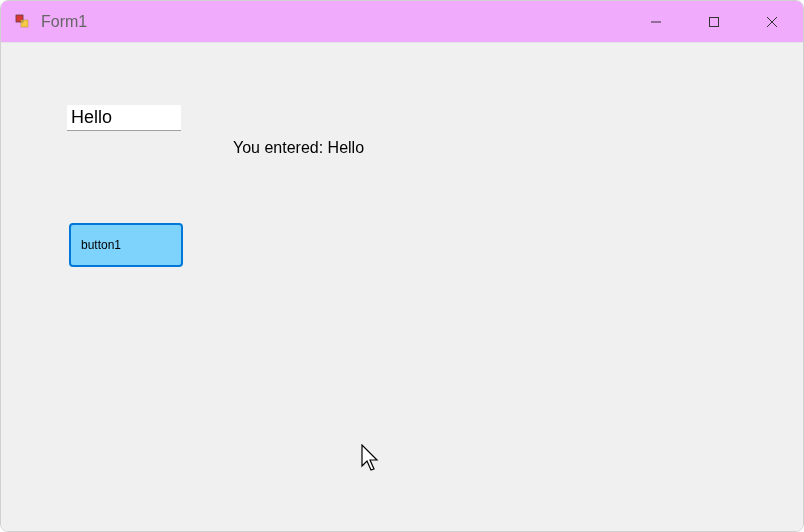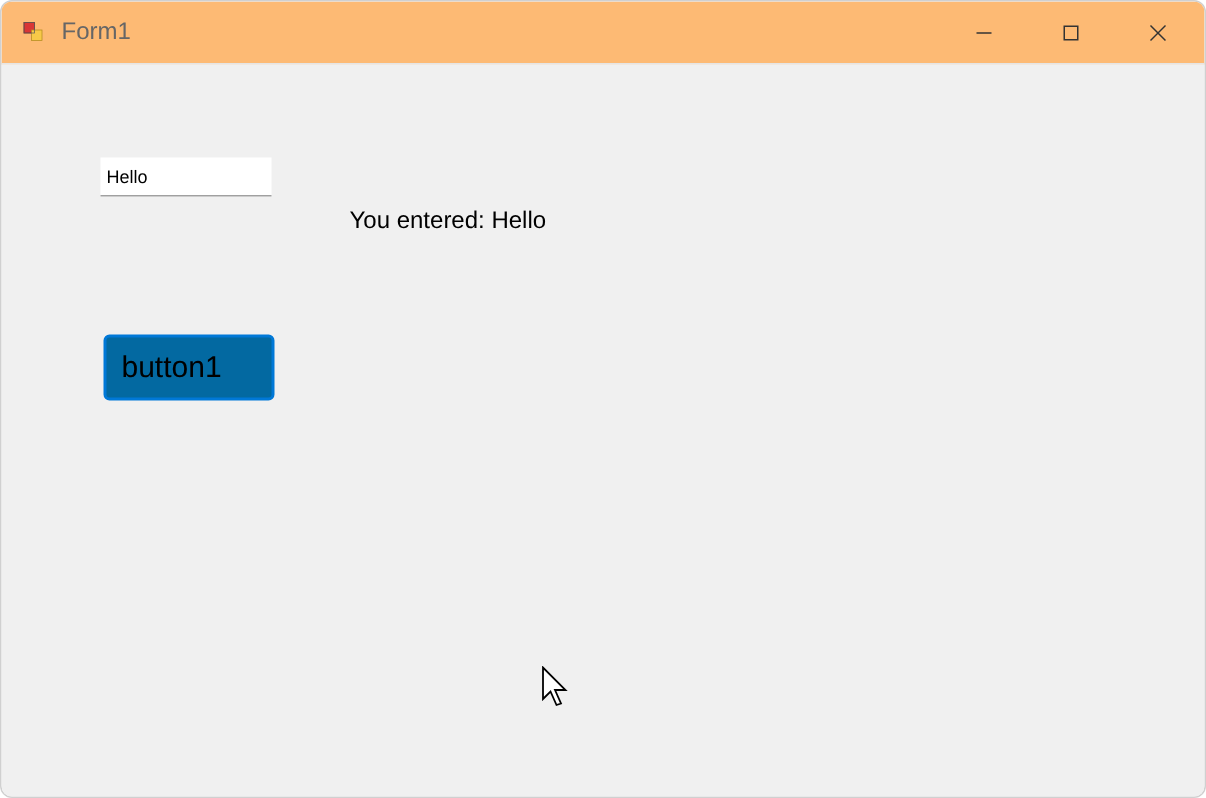--- a/index.html
+++ b/index.html
@@ -22,21 +22,21 @@
       background: #ffffff;
       border: 1px solid #d0d0d0;
       border-radius: 8px;
       display: flex;
       flex-direction: column;
       overflow: hidden;
     }
     
     .titlebar {
       height: 42px;
-      background: #fdba74;
+      background: #f0abfc;
       display: flex;
       align-items: center;
       padding: 0 2px 0 12px;
       border-bottom: 1px solid #e5e5e5;
     }
     
     .titlebar-icon {
       width: 20px;
       height: 20px;
       margin-right: 8px;
@@ -74,46 +74,46 @@
     .textbox {
       position: absolute;
       left: 66px;
       top: 62px;
       width: 114px;
       height: 26px;
       background: #ffffff;
       border: none;
       border-bottom: 1px solid #a0a0a0;
       font-family: "Segoe UI", Tahoma, sans-serif;
-      font-size: 12px;
+      font-size: 18px;
       color: #000000;
       padding: 2px 4px;
       outline: none;
     }
     
     .output-label {
       position: absolute;
       left: 232px;
       top: 64px;
       font-size: 16px;
       color: #000000;
       margin-top: 32px;
     }
     
     .button {
       position: absolute;
       left: 68px;
       top: 180px;
       width: 114px;
       height: 44px;
-      background: #0369a1;
+      background: #7dd3fc;
       border: 2px solid #0078d7;
       border-radius: 4px;
       font-family: "Segoe UI", Tahoma, sans-serif;
-      font-size: 20px;
+      font-size: 12px;
       color: #000000;
       text-align: left;
       padding-left: 10px;
       cursor: pointer;
     }
     
     .cursor {
       position: absolute;
       left: 360px;
       top: 401px;

